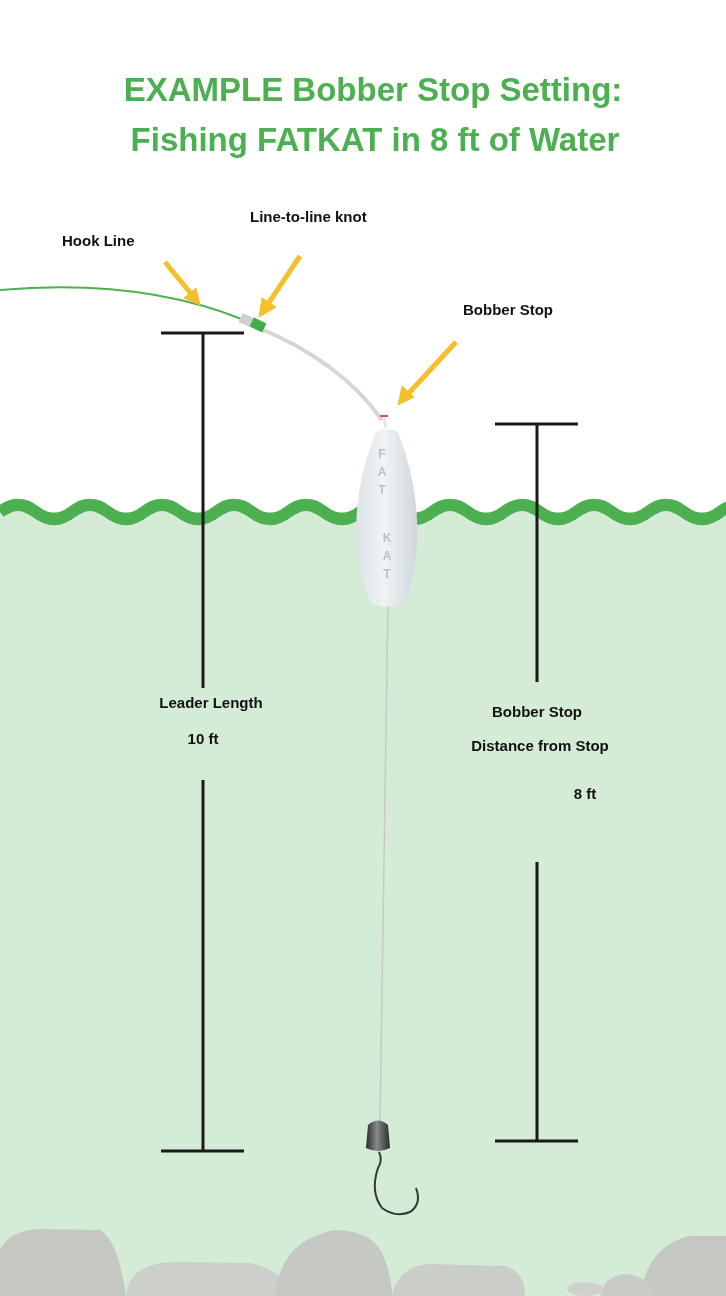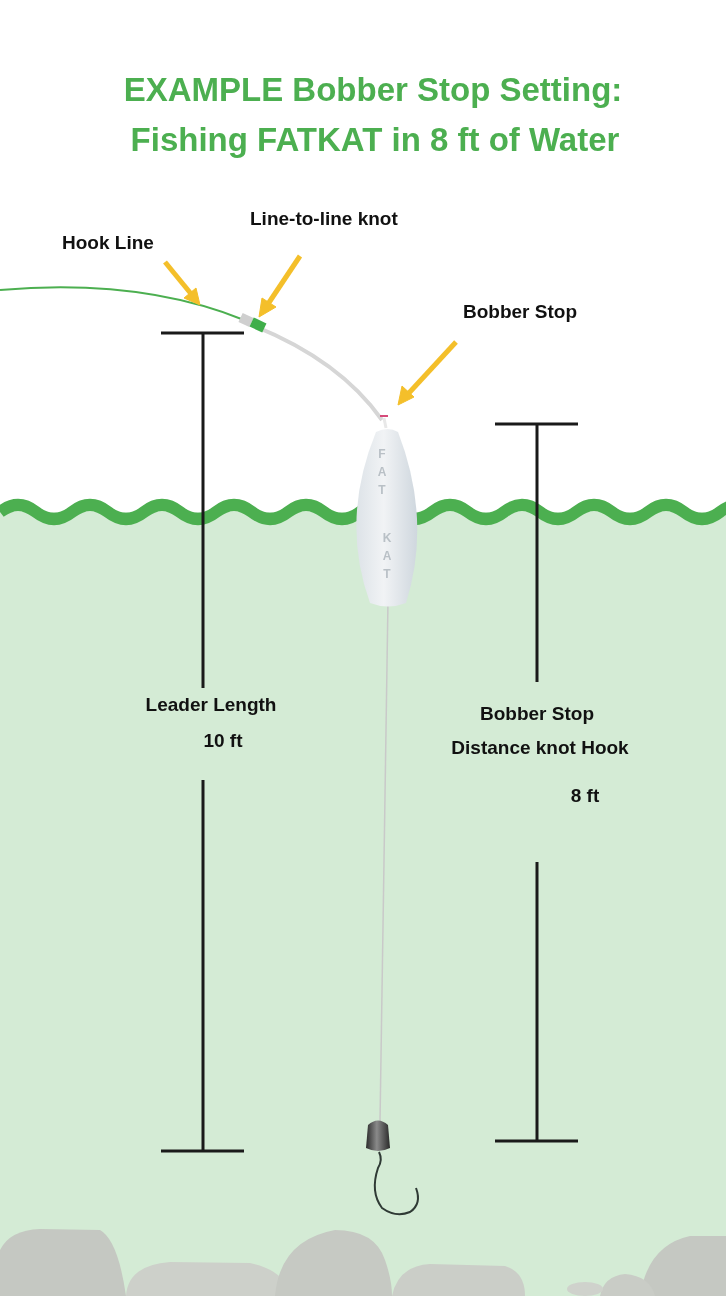--- a/index.html
+++ b/index.html
@@ -1,20 +1,20 @@
 <!DOCTYPE html>
 <html><head>
 <meta charset="utf-8">
 <style>
   html, body { margin: 0; padding: 0; }
   body { width: 726px; height: 1296px; position: relative; overflow: hidden; background: #ffffff; font-family: "Liberation Sans", sans-serif; }
   .title { position: absolute; left: 0; width: 746px; text-align: center; color: #4caf50; font-weight: bold; font-size: 33px; line-height: 48px; }
   .t1 { top: 66px; }
   .t2 { top: 116px; left: 12px; width: 726px; }
-  .label { position: absolute; color: #111; font-weight: bold; font-size: 19px; white-space: nowrap; }
+  .label { position: absolute; color: #111; font-weight: bold; font-size: 15px; white-space: nowrap; }
   .water { position: absolute; left: 0; top: 512px; width: 726px; height: 784px; background: #d4ebd5; }
   svg.layer { position: absolute; left: 0; top: 0; }
   .center { text-align: left; transform: translateX(-50%); }
 </style>
 </head>
 <body>
 
 <div class="title t1">EXAMPLE Bobber Stop Setting:</div>
 <div class="title t2">Fishing FATKAT in 8 ft of Water</div>
 
@@ -100,17 +100,17 @@
       <polygon points="398,405 402,386 414,397"></polygon>
     </g>
   </g>
 </svg>
 
 <div class="label" style="left:62px; top:232px;">Hook Line</div>
 <div class="label" style="left:250px; top:208px;">Line-to-line knot</div>
 <div class="label" style="left:463px; top:301px;">Bobber Stop</div>
 
 <div class="label center" style="left:211px; top:694px;">Leader Length</div>
-<div class="label center" style="left:203px; top:730px;margin-left:20px;">10 ft</div>
+<div class="label center" style="left:203px; top:730px;">10 ft</div>
 
 <div class="label center" style="left:537px; top:703px;">Bobber Stop</div>
-<div class="label center" style="left:540px; top:737px;">Distance knot Hook</div>
+<div class="label center" style="left:540px; top:737px;">Distance from Stop</div>
 <div class="label center" style="left:537px; top:785px;margin-left:48px;">8 ft</div>
 
 </body></html>

